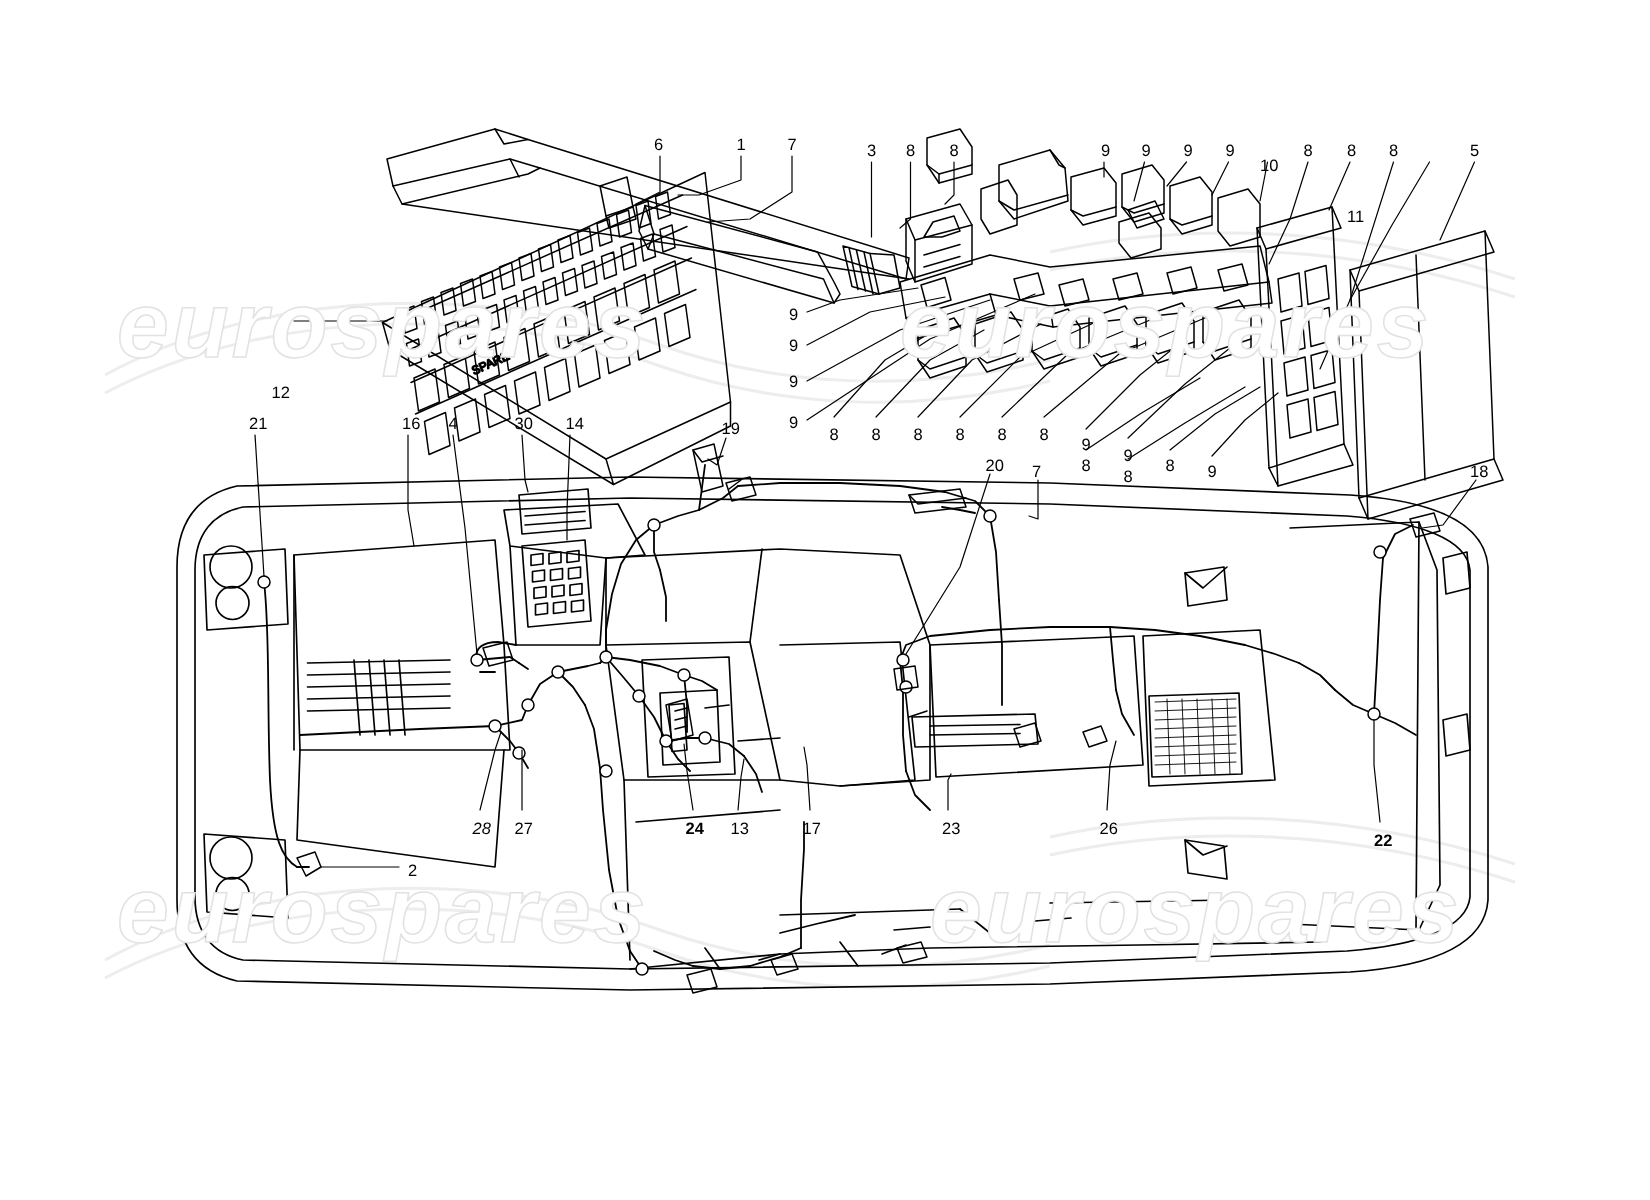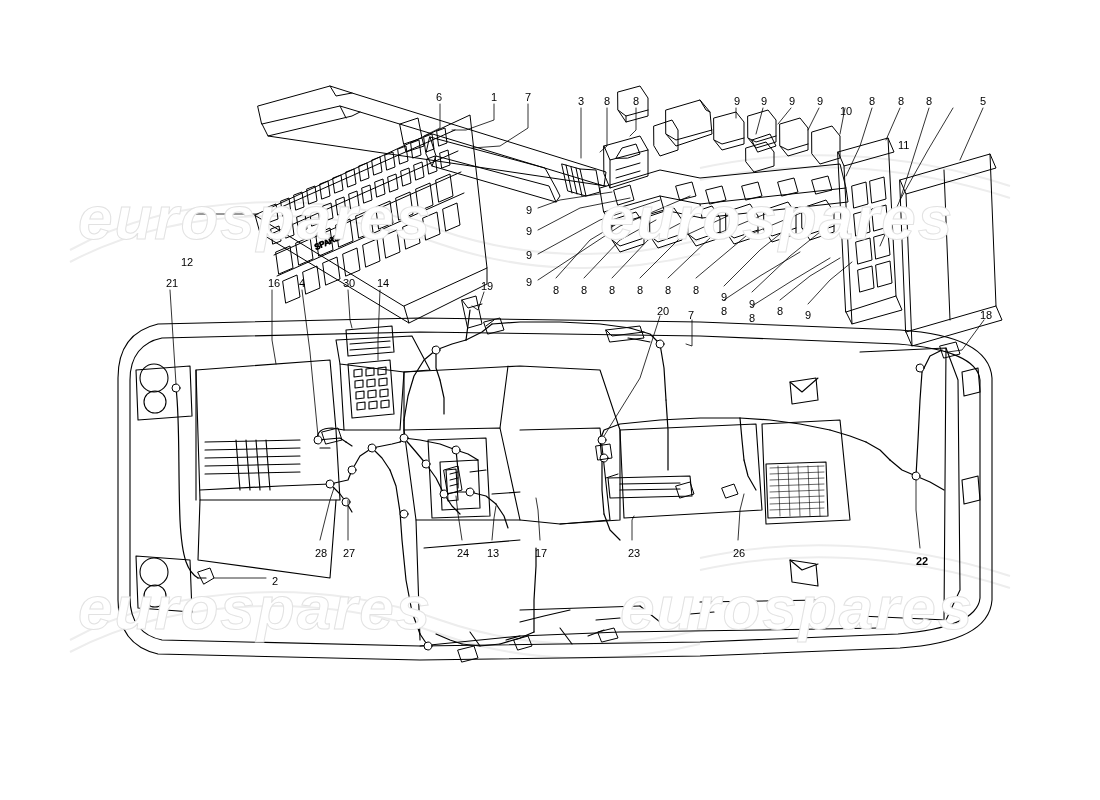--- a/index.html
+++ b/index.html
@@ -539,23 +539,23 @@
       <div class="callout" style="left: 805px; top: 310px;">9</div>
       <div class="callout" style="left: 166px; top: 278px;">21</div>
       <div class="callout" style="left: 268px; top: 278px;">16</div>
       <div class="callout" style="left: 299px; top: 278px;">4</div>
       <div class="callout" style="left: 343px; top: 278px;">30</div>
       <div class="callout" style="left: 377px; top: 278px;">14</div>
       <div class="callout" style="left: 481px; top: 281px;">19</div>
       <div class="callout" style="left: 657px; top: 306px;">20</div>
       <div class="callout" style="left: 688px; top: 310px;">7</div>
       <div class="callout" style="left: 980px; top: 310px;">18</div>
-      <div class="callout" style="left: 315px; top: 548px;">28</div>
+      <div class="callout" style="left: 315px; top: 548px; font-style: italic;">28</div>
       <div class="callout" style="left: 343px; top: 548px;">27</div>
-      <div class="callout" style="left: 457px; top: 548px;">24</div>
+      <div class="callout" style="left: 457px; top: 548px; font-weight: bold;">24</div>
       <div class="callout" style="left: 487px; top: 548px;">13</div>
       <div class="callout" style="left: 535px; top: 548px;">17</div>
       <div class="callout" style="left: 628px; top: 548px;">23</div>
       <div class="callout" style="left: 733px; top: 548px;">26</div>
       <div class="callout" style="left: 916px; top: 556px; font-weight: bold;">22</div>
       <div class="callout" style="left: 272px; top: 576px;">2</div>
     </div>
 
 </div>
 

